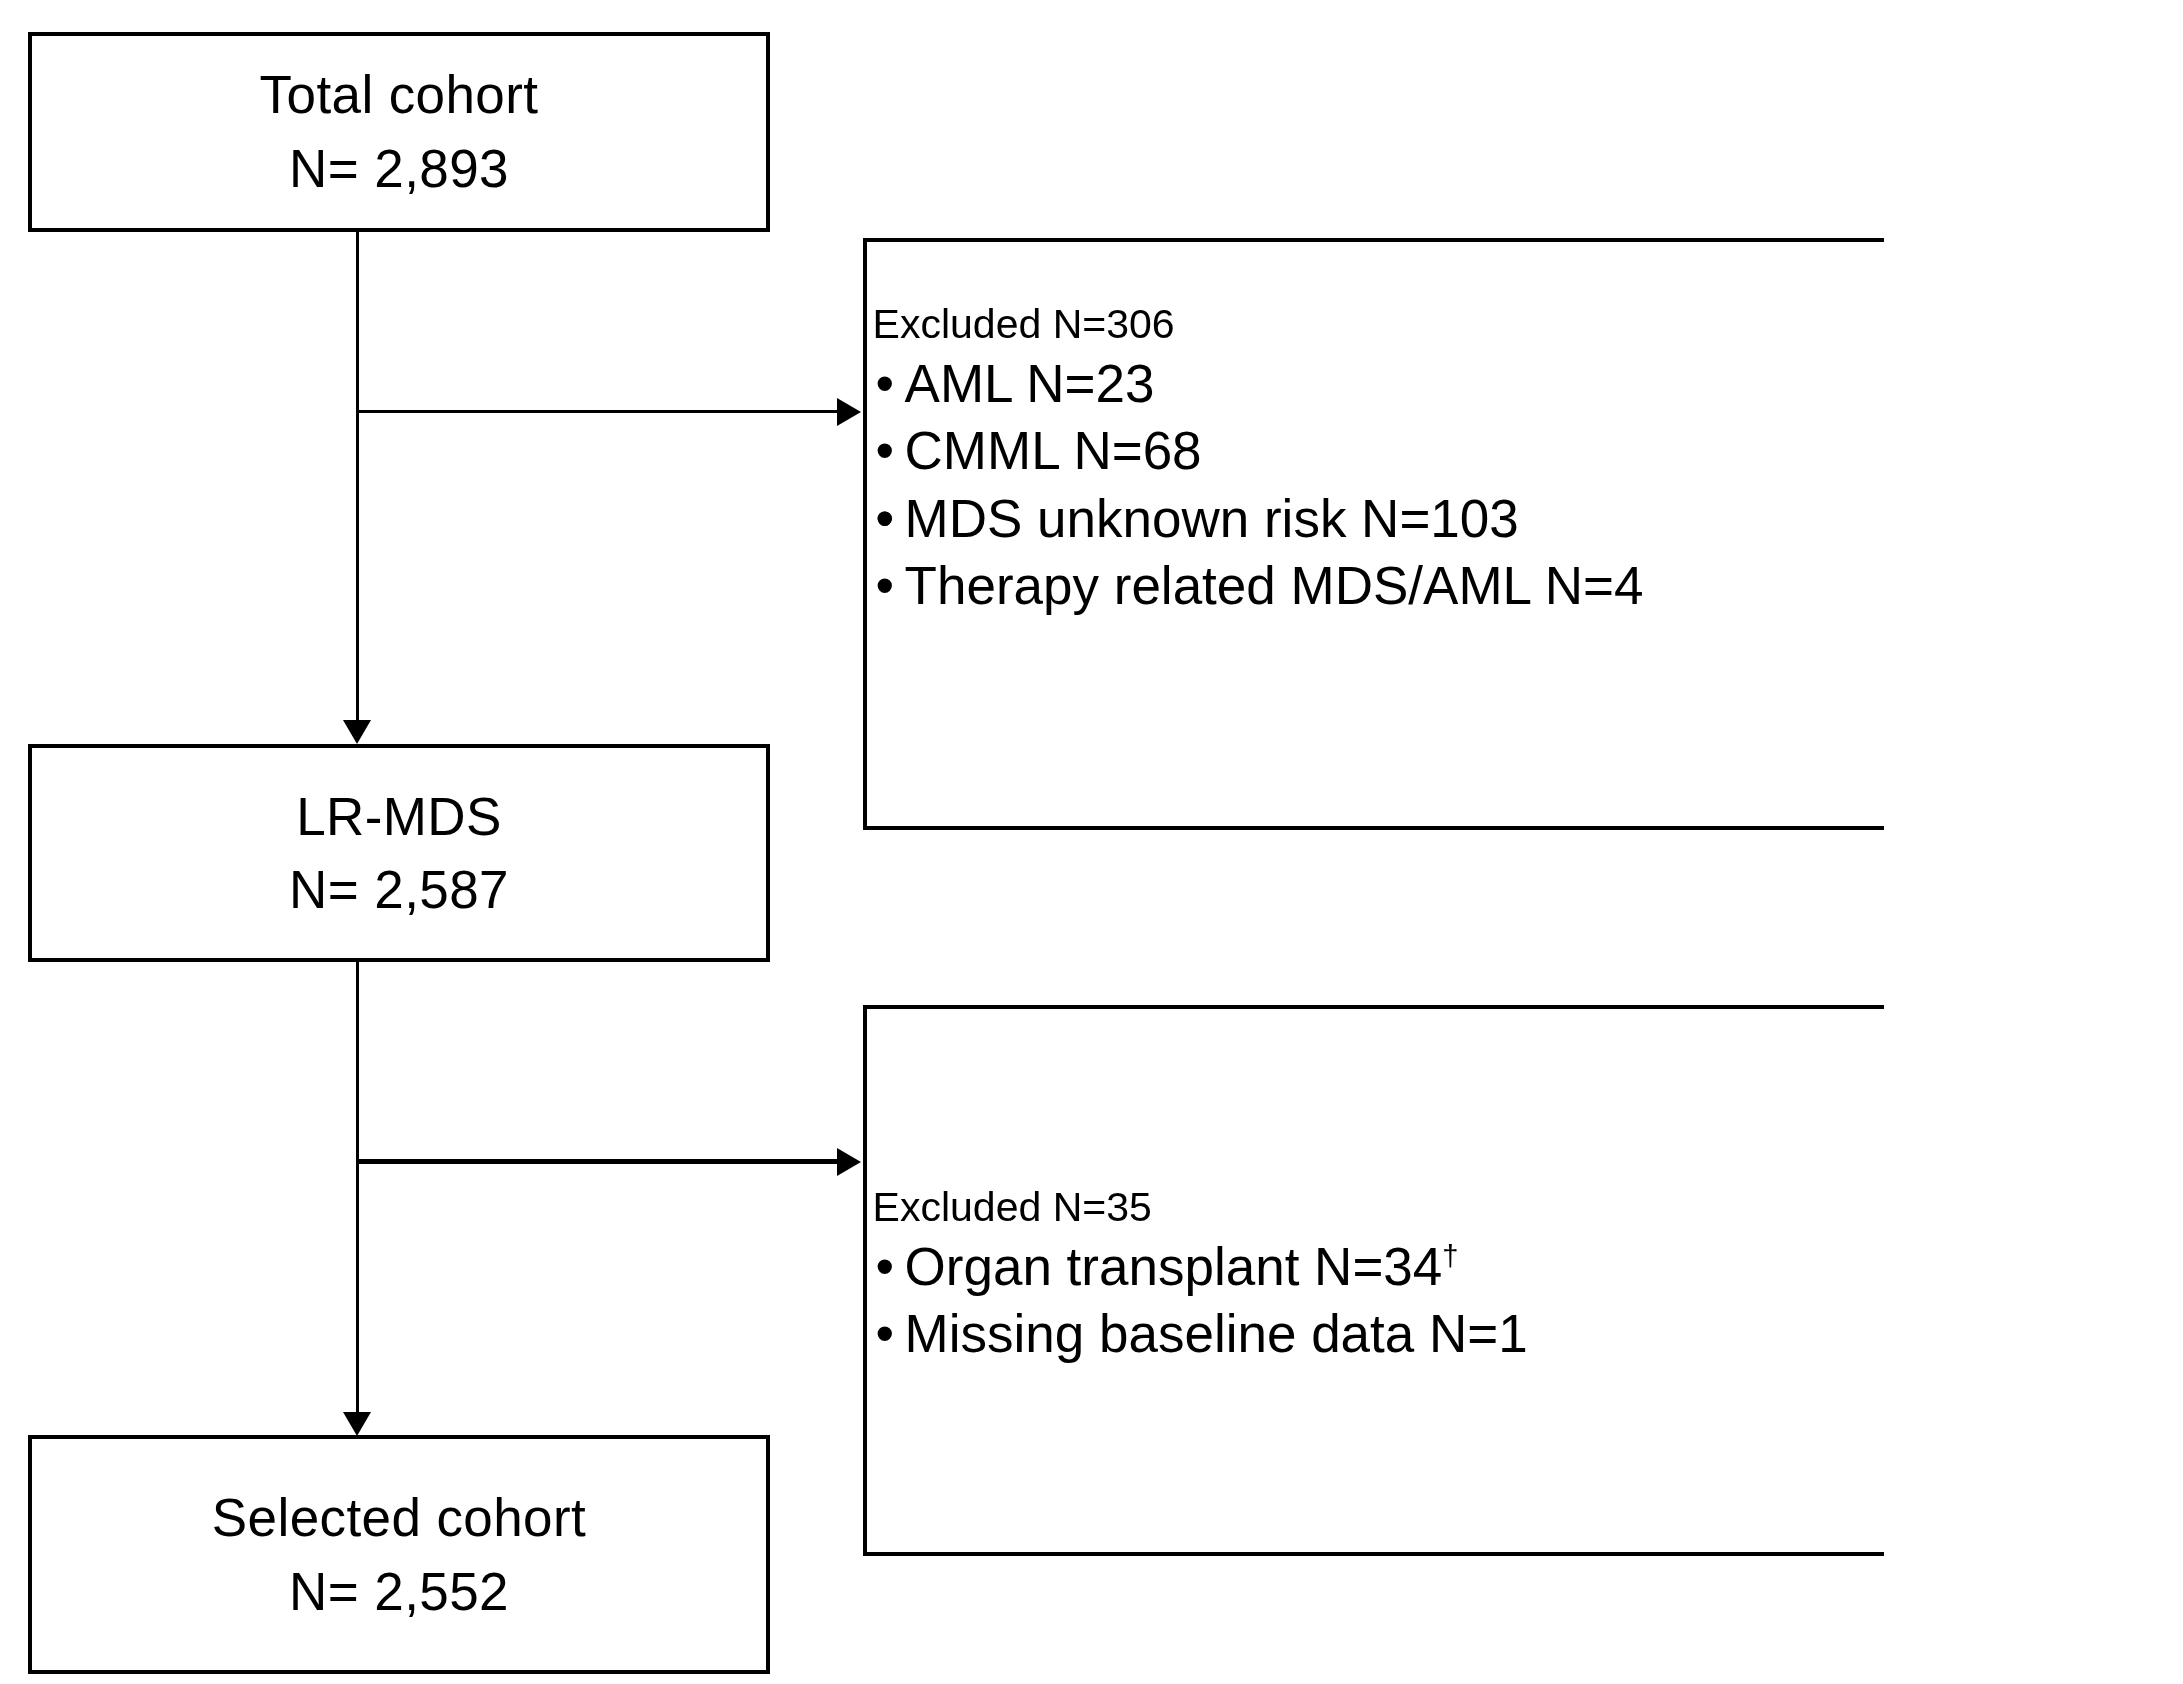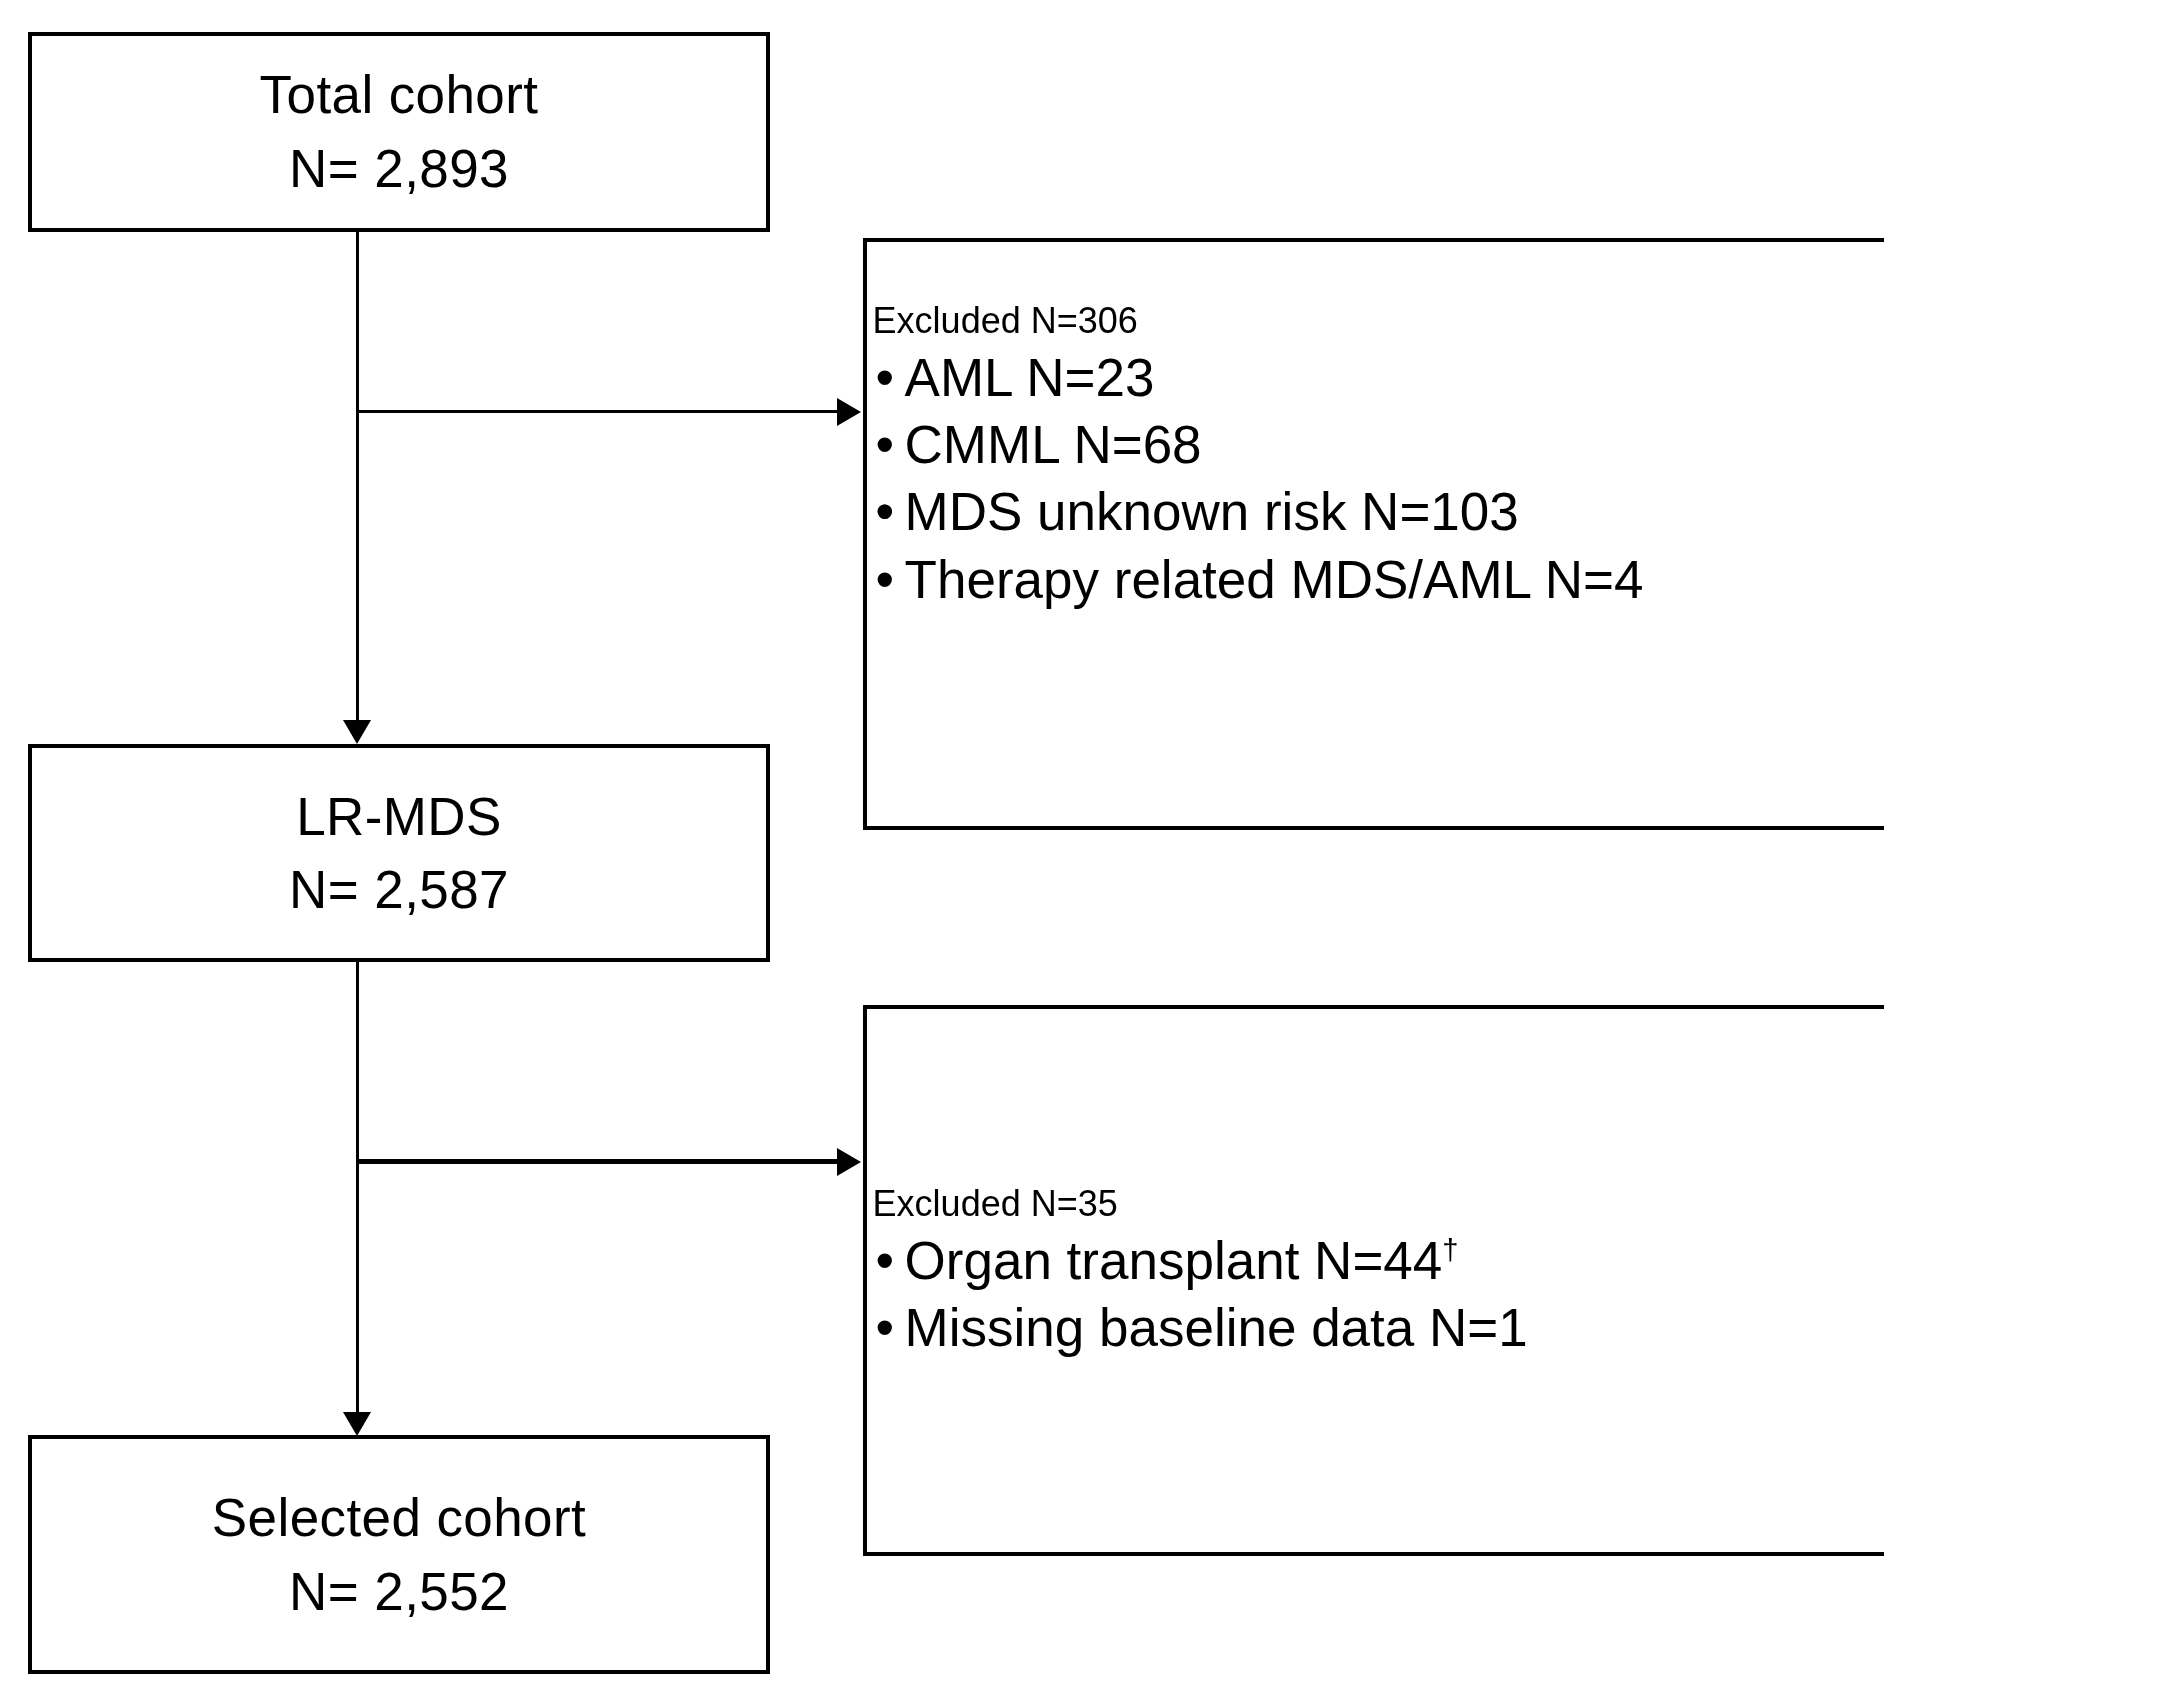--- a/index.html
+++ b/index.html
@@ -40,21 +40,21 @@
     box-sizing: border-box;
     border: 4.2px solid #000000;
     background: #ffffff;
   }
   .excl-inner {
     position: absolute;
     left: 5.6px;
     right: 5.6px;
   }
   .excl-head {
-    font-size: 36px;
+    font-size: 41px;
     line-height: 1.27;
     white-space: nowrap;
   }
   .excl-item {
     font-size: 53px;
     line-height: 1.27;
     white-space: nowrap;
     position: relative;
     padding-left: 32px;
   }
@@ -146,21 +146,21 @@
   <div class="arrow-down" style="left:343px; top:1412px;"></div>
 
   <div class="hline thick" style="left:356px; top:1159px; width:483px;"></div>
   <div class="arrow-right" style="left:837px; top:1148px;"></div>
 
   <div class="excl-box" style="left:863px; top:1005px; width:1297px; height:551px;padding-left:35px;">
     <div class="excl-inner" style="top:172px;">
       <div class="excl-head">Excluded N=35</div>
       <div class="excl-item">
         <span class="bullet">•</span>
-        <span>Organ transplant N=44</span><sup class="dagger">†</sup>
+        <span>Organ transplant N=34</span><sup class="dagger">†</sup>
       </div>
       <div class="excl-item">
         <span class="bullet">•</span>
         <span>Missing baseline data N=1</span>
       </div>
     </div>
   </div>
 
   <div class="node-box" style="left:28px; top:1435px; width:742px; height:239px;">
     <div class="node-line">Selected cohort</div>

